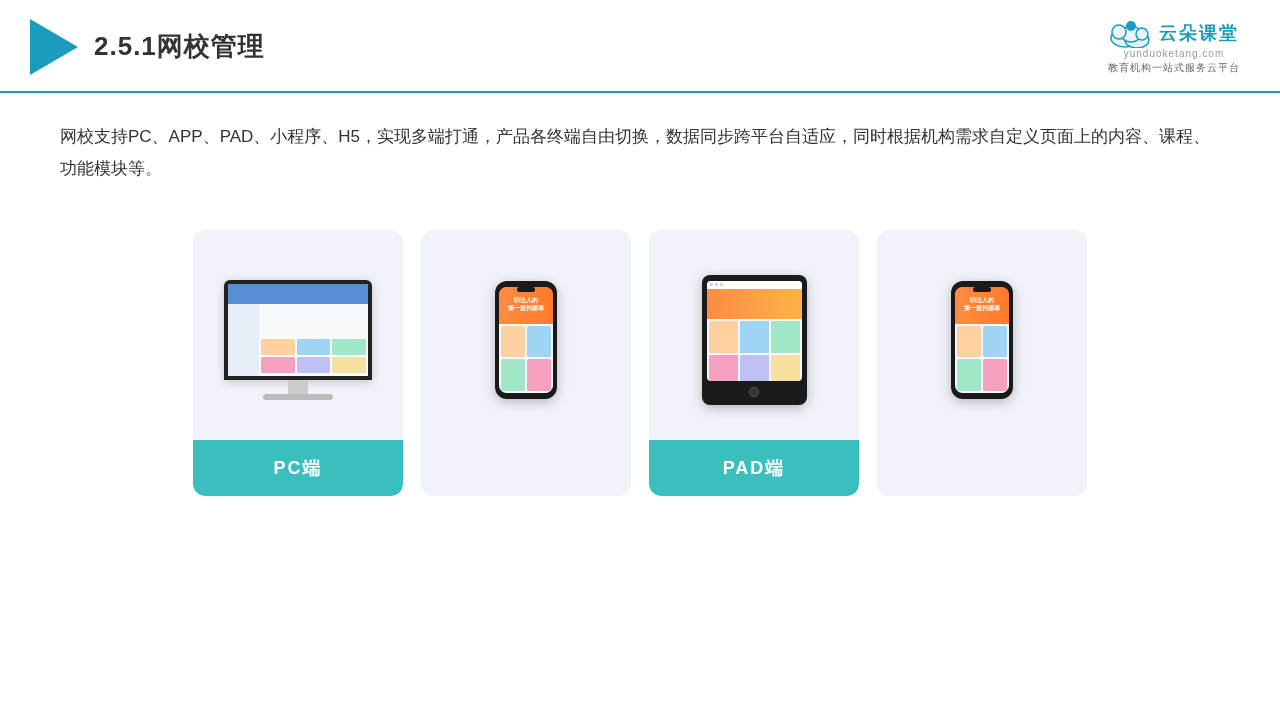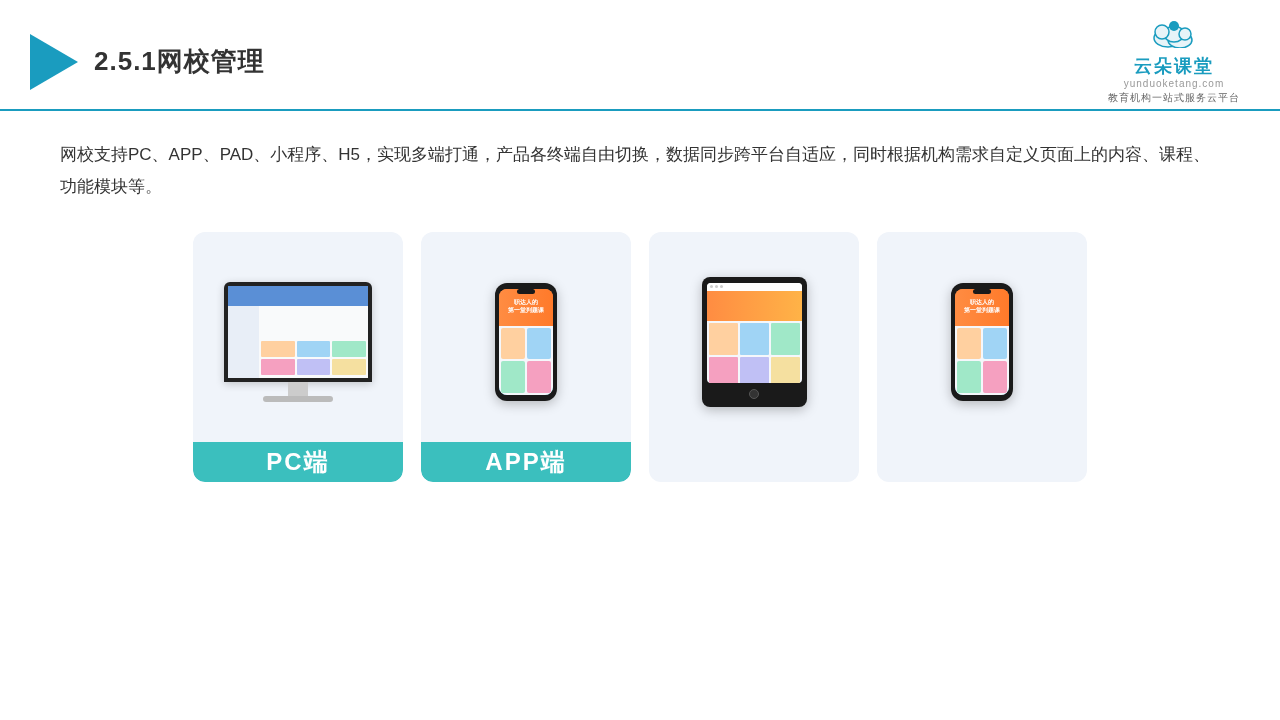--- a/index.html
+++ b/index.html
@@ -9,21 +9,21 @@
       background: #fff;
       font-family: 'Microsoft YaHei', '微软雅黑', sans-serif;
       overflow: hidden;
     }
 
     
     .header {
       display: flex;
       align-items: center;
       justify-content: space-between;
-      padding: 18px 40px 4px 30px;
+      padding: 18px 40px 16px 30px;
       border-bottom: 2px solid #1a9cbf;
     }
     .header-left {
       display: flex;
       align-items: center;
       gap: 16px;
     }
     .logo-triangle {
       width: 0;
       height: 0;
@@ -39,21 +39,20 @@
     }
     .header-right {
       display: flex;
       flex-direction: column;
       align-items: center;
     }
     .brand-logo {
       display: flex;
       align-items: center;
       gap: 6px;
-      flex-direction: column;
     }
     .cloud-icon {
       width: 44px;
       height: 30px;
     }
     .brand-text {
       font-size: 18px;
       color: #1a9cbf;
       font-weight: bold;
       letter-spacing: 2px;
@@ -73,21 +72,21 @@
     }
 
     
     .main {
       padding: 28px 60px 20px 60px;
     }
     .description {
       font-size: 17px;
       color: #333;
       line-height: 1.9;
-      margin-bottom: 28px;
+      margin-bottom: 44px;
     }
 
     
     .devices-container {
       display: flex;
       gap: 18px;
       justify-content: center;
       margin-top: 10px;
     }
     .device-card {
@@ -106,23 +105,23 @@
       align-items: center;
       justify-content: center;
       padding: 20px 10px 10px 10px;
       position: relative;
     }
     .device-label-bar {
       width: 100%;
       background: #3bbfbe;
       color: #fff;
       text-align: center;
-      font-size: 24px;
+      font-size: 18px;
       font-weight: bold;
-      padding: 4px 0;
+      padding: 16px 0;
       letter-spacing: 2px;
       border-radius: 0 0 12px 12px;
     }
 
     
     .pc-monitor {
       position: relative;
       display: flex;
       flex-direction: column;
       align-items: center;
@@ -368,21 +367,20 @@
               <div class="phone-screen-bottom">
                 <div class="phone-grid-item"></div>
                 <div class="phone-grid-item"></div>
                 <div class="phone-grid-item"></div>
                 <div class="phone-grid-item"></div>
               </div>
             </div>
           </div>
         </div>
       </div>
-      <div class="device-label-bar">APP端</div>
     </div>
 
     <div class="device-card">
       <div class="device-image-area">
         <div class="tablet-device">
           <div class="tablet-outer">
             <div class="tablet-home-btn"></div>
             <div class="tablet-screen">
               <div class="mini-top-bar">
                 <div class="mini-dot"></div>
@@ -395,20 +393,21 @@
                 <div class="tablet-grid-item"></div>
                 <div class="tablet-grid-item"></div>
                 <div class="tablet-grid-item"></div>
                 <div class="tablet-grid-item"></div>
                 <div class="tablet-grid-item"></div>
               </div>
             </div>
           </div>
         </div>
       </div>
+      <div class="device-label-bar">PAD端</div>
     </div>
 
     <div class="device-card">
       <div class="device-image-area">
         <div class="phone-device">
           <div class="phone-outer">
             <div class="phone-notch"></div>
             <div class="phone-screen">
               <div class="phone-screen-top">
                 <div style="color:#fff;font-size:6px;font-weight:bold;text-align:center;line-height:1.3;padding:0 4px;">职达人的<br>第一堂判题课</div>

